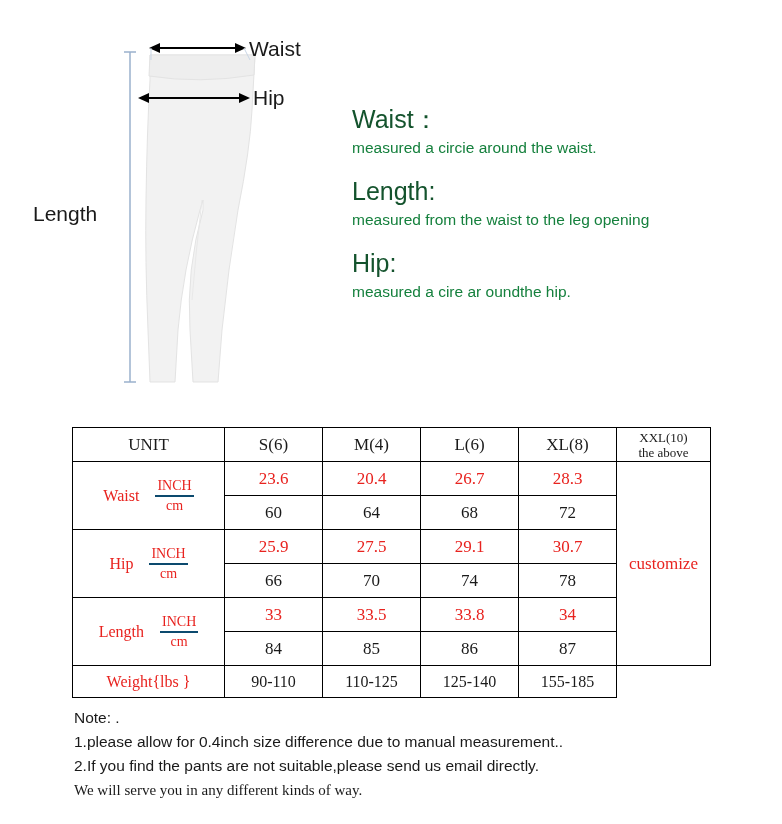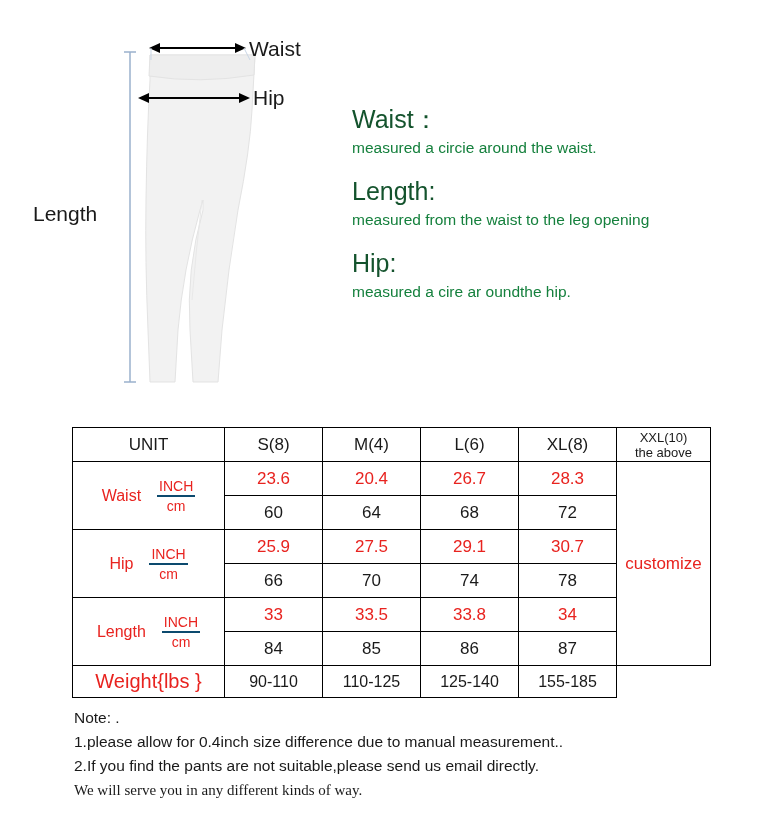--- a/index.html
+++ b/index.html
@@ -67,21 +67,21 @@
     left: 72px; top: 427px;
     border-collapse: collapse;
     width: 638px;
     table-layout: fixed;
   }
   #size-table td, #size-table th {
     border: 1px solid #000000;
     text-align: center;
     vertical-align: middle;
     font-weight: normal;
-    font-family: Liberation Sans, sans-serif;
+    font-family: Liberation Serif, serif;
   }
   .col-unit  { width: 152px; }
   .col-size  { width: 98px; }
   .col-xxl   { width: 94px; }
 
   .hdr-cell { height: 34px; font-size: 17px; color: #1a1a1a; }
   .hdr-xxl {
     font-size: 13px; line-height: 15px; color: #1a1a1a;
   }
 
@@ -105,21 +105,21 @@
   .unit-frac .top {
     display: block;
     border-bottom: 2px solid #0c4a6e;
     padding: 0 2px 1px 2px;
   }
   .unit-frac .bot { display: block; padding-top: 1px; }
 
   .val-inch { color: #e8231f; font-size: 17px; height: 34px; }
   .val-cm   { color: #1a1a1a; font-size: 17px; height: 34px; }
   .val-weight { color: #1a1a1a; font-size: 16px; height: 32px; }
-  .weight-name { color: #e8231f; font-size: 20px; height: 32px; }
+  .weight-name { color: #e8231f; font-size: 16px; height: 32px; }
 
   .customize-cell {
     color: #e8231f;
     font-size: 17px;
     vertical-align: middle;
   }
 
   
   #notes {
     position: absolute;
@@ -202,21 +202,21 @@
         <col class="col-size">
         <col class="col-size">
         <col class="col-size">
         <col class="col-size">
         <col class="col-xxl">
     </colgroup>
     <tbody>
 
       <tr>
         <td class="hdr-cell">UNIT</td>
-        <td class="hdr-cell">S(8)</td>
+        <td class="hdr-cell">S(6)</td>
         <td class="hdr-cell">M(4)</td>
         <td class="hdr-cell">L(6)</td>
         <td class="hdr-cell">XL(8)</td>
         <td class="hdr-cell hdr-xxl">
           <span>XXL(10)</span><br>
           <span>the above</span>
         </td>
       </tr>
 
       <tr>

